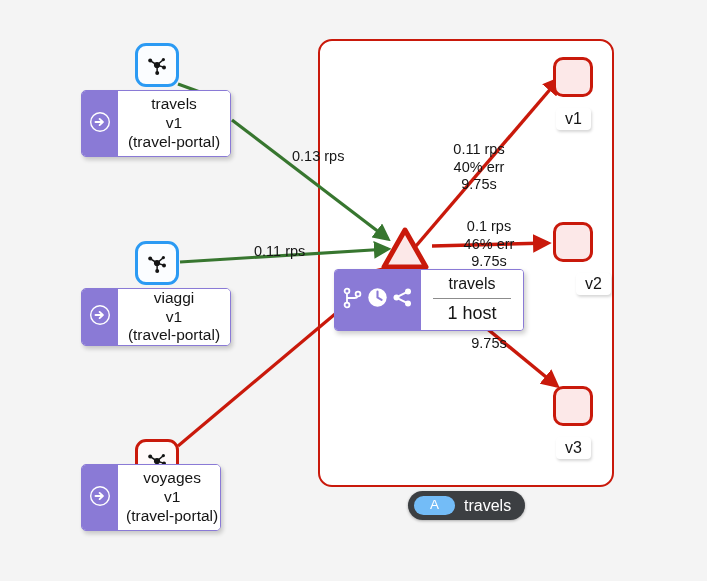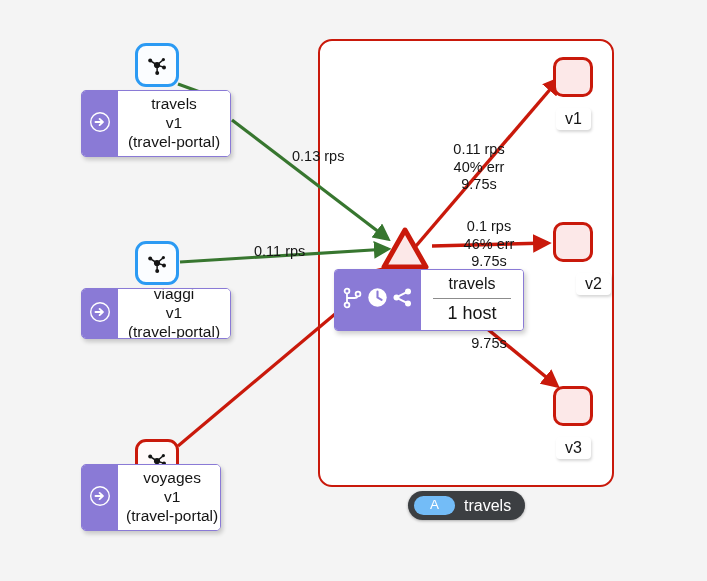--- a/index.html
+++ b/index.html
@@ -313,21 +313,21 @@
         </svg>
       </span>
     </div>
     <div class="svc-body">
       <div class="svc-line">travels</div>
       <div class="svc-line">v1</div>
       <div class="svc-line">(travel-portal)</div>
     </div>
   </div>
 
-  <div class="svc-box" style="left:81px; top:288px; width:150px; height:51px;">
+  <div class="svc-box" style="left:81px; top:288px; width:150px; height:58px;">
     <div class="svc-badge">
       <span>
         <svg width="22" height="22" viewBox="0 0 22 22">
           <circle cx="11" cy="11" r="10" fill="#ffffff"></circle>
           <circle cx="11" cy="11" r="8.6" fill="#8a7ad6"></circle>
           <path d="M6.5 11 H13.4 M10.6 7.9 L13.9 11 L10.6 14.1" stroke="#ffffff" stroke-width="1.9" fill="none" stroke-linecap="round" stroke-linejoin="round"></path>
         </svg>
       </span>
     </div>
     <div class="svc-body">

